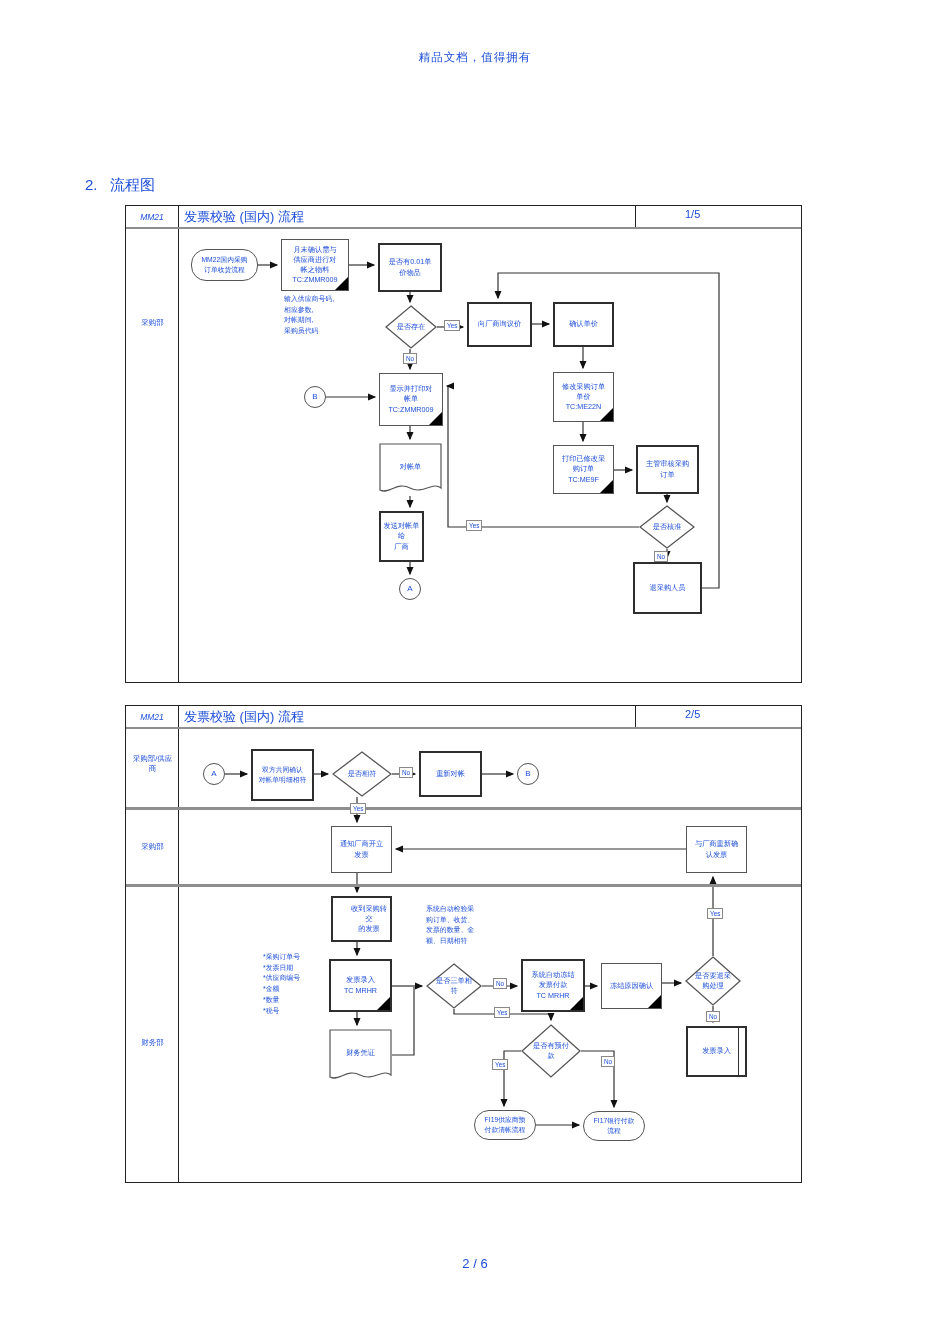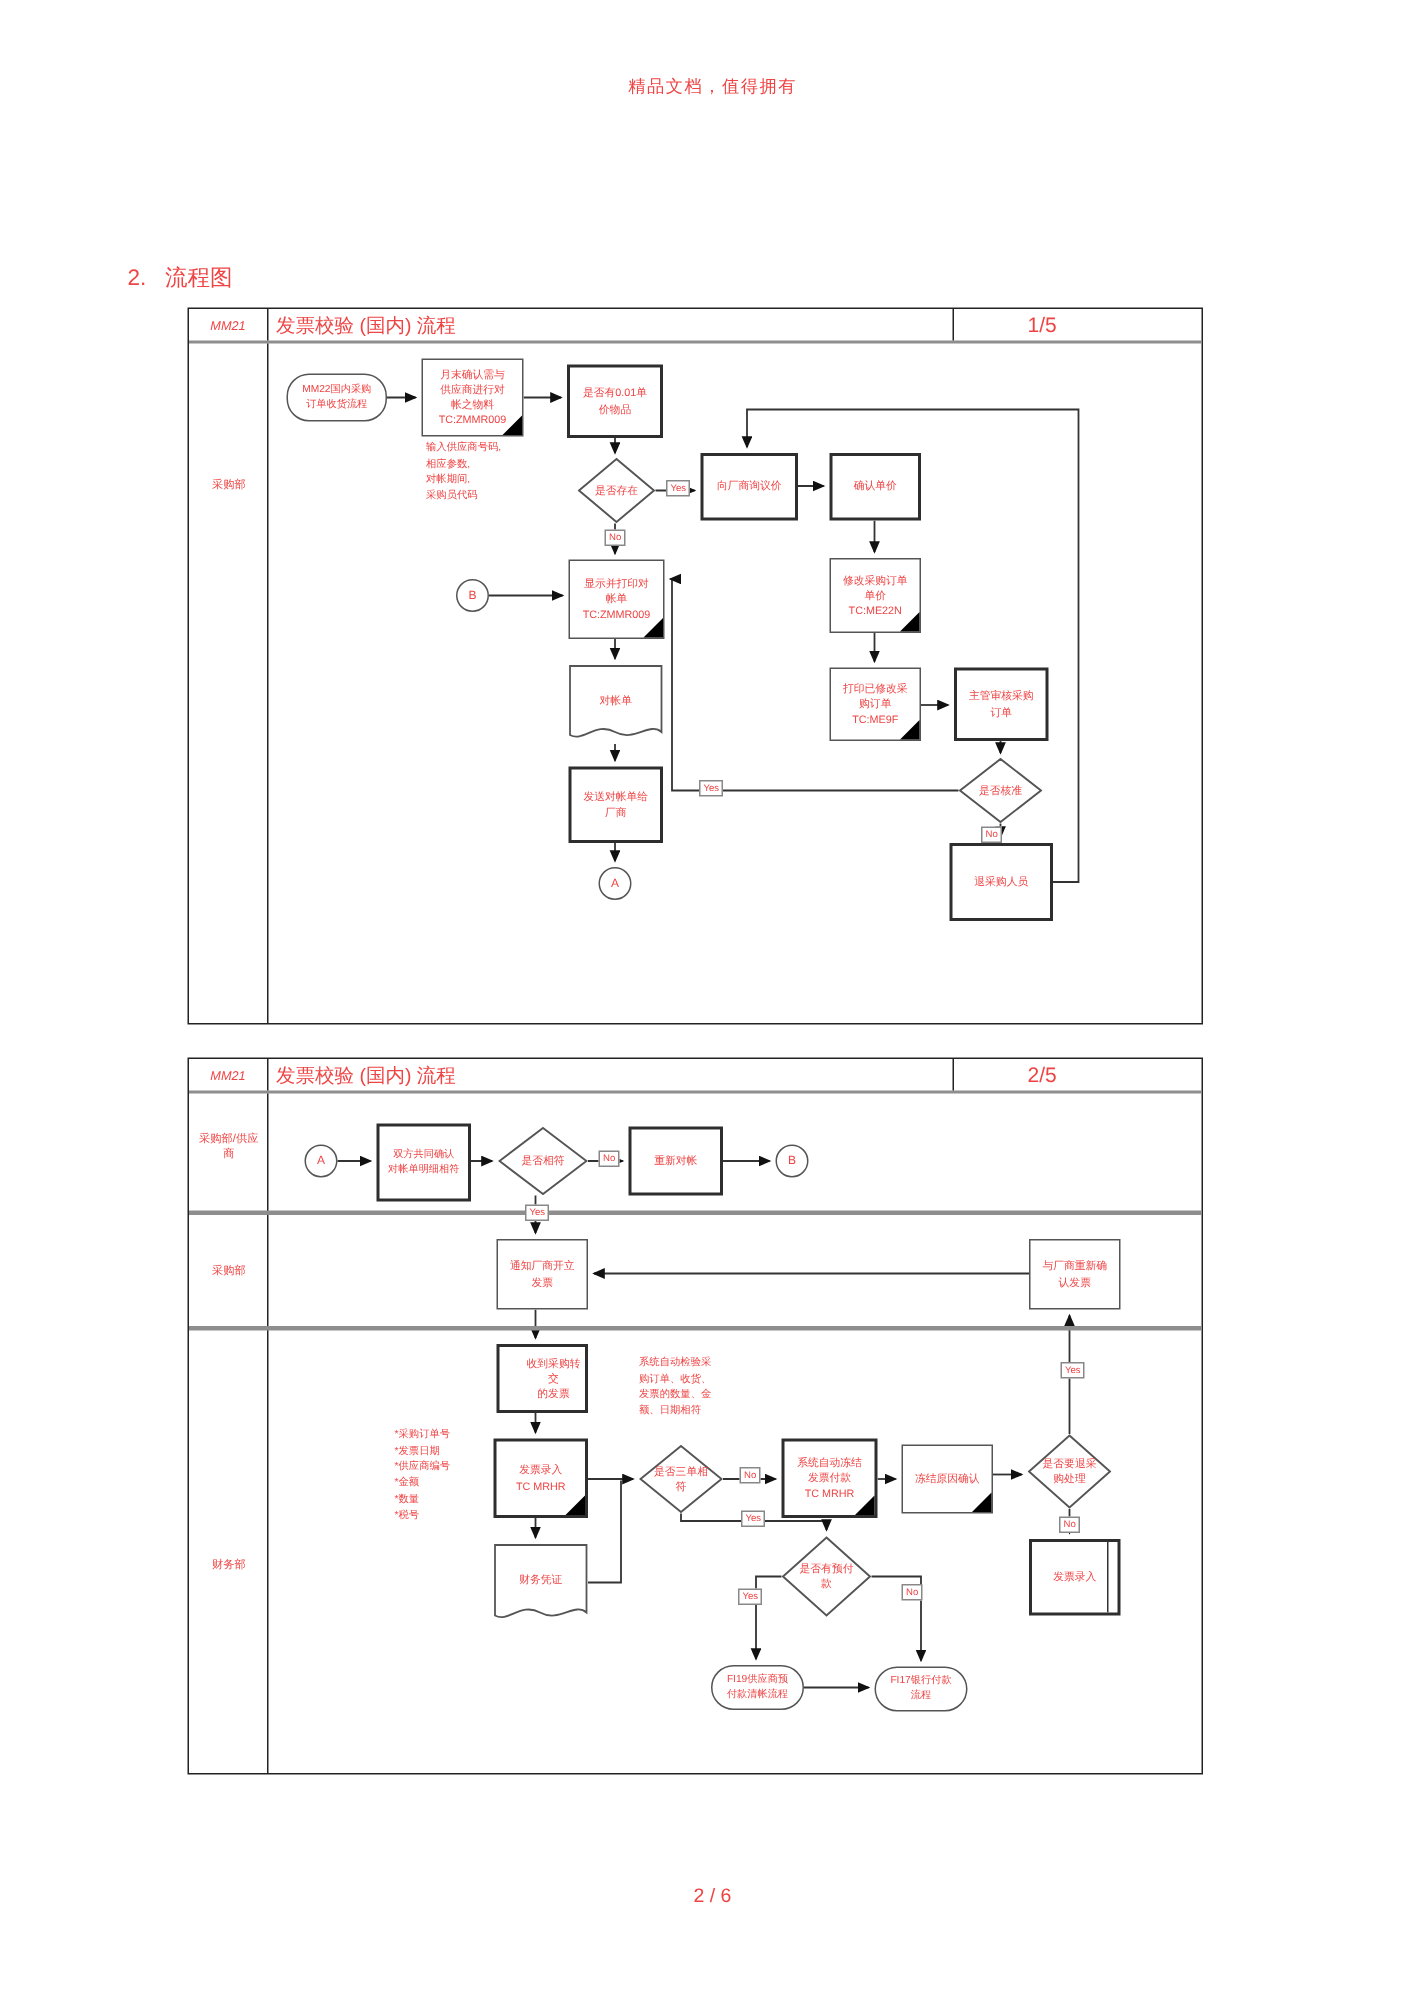--- a/index.html
+++ b/index.html
@@ -1,25 +1,25 @@
 <!DOCTYPE html>
 <html><head>
 <meta charset="utf-8">
 <style>
   html,body{margin:0;padding:0;background:#e8e8e8;}
   .page{position:relative;width:950px;height:1342px;background:#fff;margin:0 auto;
-        font-family:"Liberation Sans","DejaVu Sans",sans-serif;color:#ef4444;overflow:hidden;}
+        font-family:"Liberation Sans","DejaVu Sans",sans-serif;color:#1d4ed8;overflow:hidden;}
   .doc-header{position:absolute;top:50px;left:0;width:100%;text-align:center;font-size:11.5px;letter-spacing:1px;}
   .doc-footer{position:absolute;top:1256px;left:0;width:100%;text-align:center;font-size:13px;}
   .heading{position:absolute;left:85px;top:176px;font-size:15px;font-weight:500;white-space:pre;}
   .sheet{position:absolute;border:1px solid #222;background:#fff;}
   .sheet-header{position:absolute;top:0;left:0;right:0;height:23px;display:flex;border-bottom:2.5px solid #8e8e8e;box-sizing:border-box;}
   .hcell1{width:53px;border-right:1px solid #222;display:flex;align-items:center;justify-content:center;font-size:8.5px;box-sizing:border-box;font-style:italic;}
   .hcell2{flex:1;border-right:1px solid #222;display:flex;align-items:center;padding:0 5px;font-size:13px;box-sizing:border-box;}
-  .hcell3{width:121px;padding:2px 5px;font-size:14px;box-sizing:border-box;margin-left:44px;}
+  .hcell3{width:121px;padding:2px 5px;font-size:11px;box-sizing:border-box;margin-left:44px;}
   .lane-col{position:absolute;top:23px;bottom:0;left:0;width:53px;border-right:1px solid #222;box-sizing:border-box;}
   .lane-div{position:absolute;left:0;width:100%;height:2.5px;background:#8e8e8e;z-index:3;}
   .lane-label{position:absolute;left:1px;width:51px;text-align:center;font-size:7.5px;line-height:1.35;white-space:pre-line;z-index:4;}
   .node{position:absolute;background:#fff;border:1px solid #555;box-sizing:border-box;display:flex;
         align-items:center;justify-content:center;text-align:center;font-size:7.2px;line-height:1.4;
         white-space:pre-line;z-index:2;padding:1px;}
   .thick{border:2px solid #2e2e2e;}
   .term{border-radius:15px;}
   .circle{border-radius:50%;font-size:8px;}
   .tc{position:absolute;right:0;bottom:0;width:0;height:0;border-left:13px solid transparent;border-bottom:13px solid #000;}
@@ -140,21 +140,21 @@
 
     <div class="node circle" style="left:178px;top:180px;width:22px;height:22px;">B</div>
 
     <div class="shape" style="left:253px;top:237px;width:63px;height:56px;">
       <svg width="63" height="56">
           <path d="M1,1 H62 V45 C54,38 44,52 31,45 C18,38 10,52 1,47 Z" fill="#fff" stroke="#555" stroke-width="1.2"></path>
         </svg>
       <div class="lbl" style="bottom:8px;">对帐单</div>
     </div>
 
-    <div class="node thick" style="left:253px;top:305px;width:63px;height:51px;">发送对帐单给
+    <div class="node thick" style="left:253px;top:305px;width:45px;height:51px;">发送对帐单给
 厂商</div>
 
     <div class="node circle" style="left:273px;top:372px;width:22px;height:22px;">A</div>
 
     <div class="tag" style="left:318px;top:114px;">Yes</div>
     <div class="tag" style="left:277px;top:147px;">No</div>
     <div class="tag" style="left:340px;top:314px;">Yes</div>
     <div class="tag" style="left:528px;top:345px;">No</div>
   </div>
 

